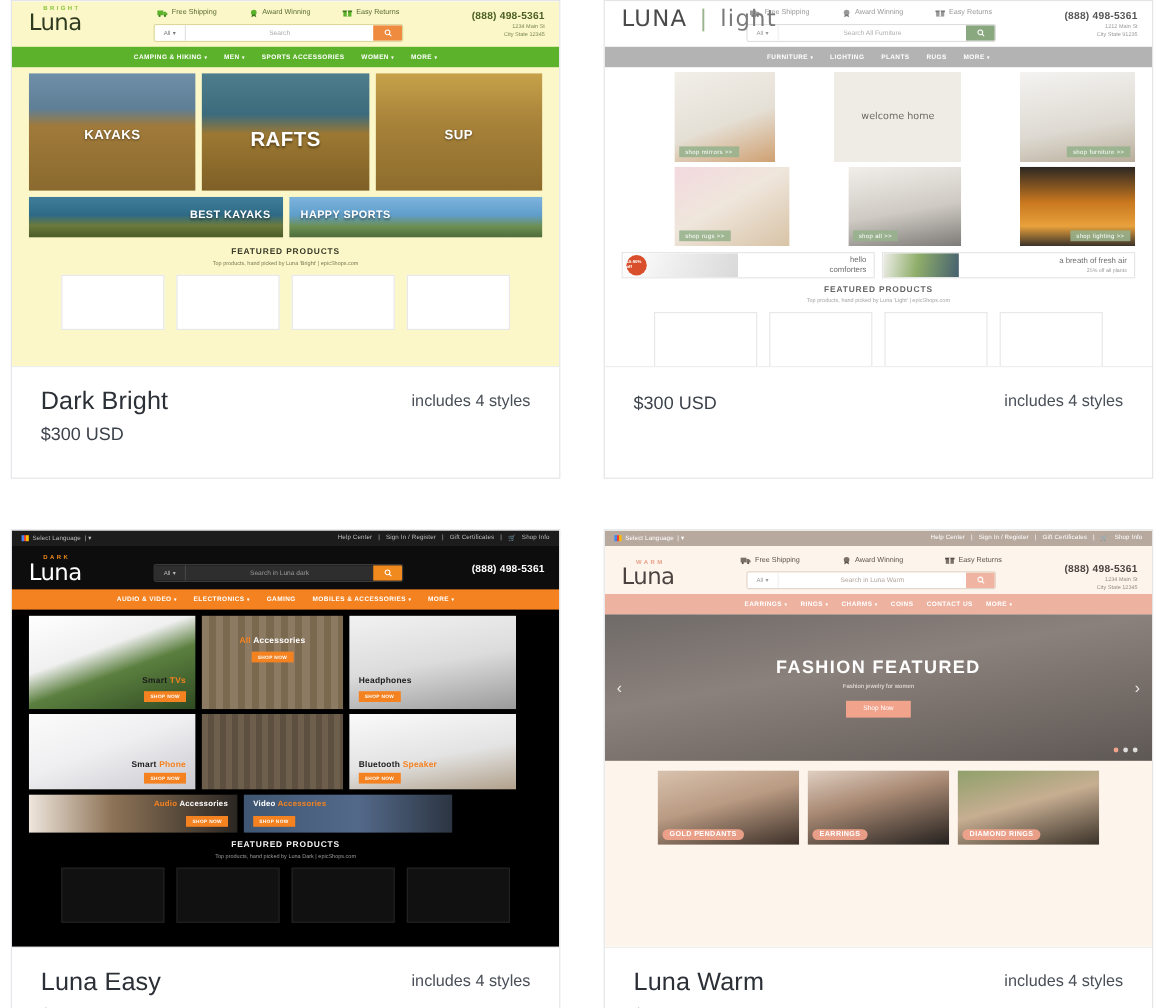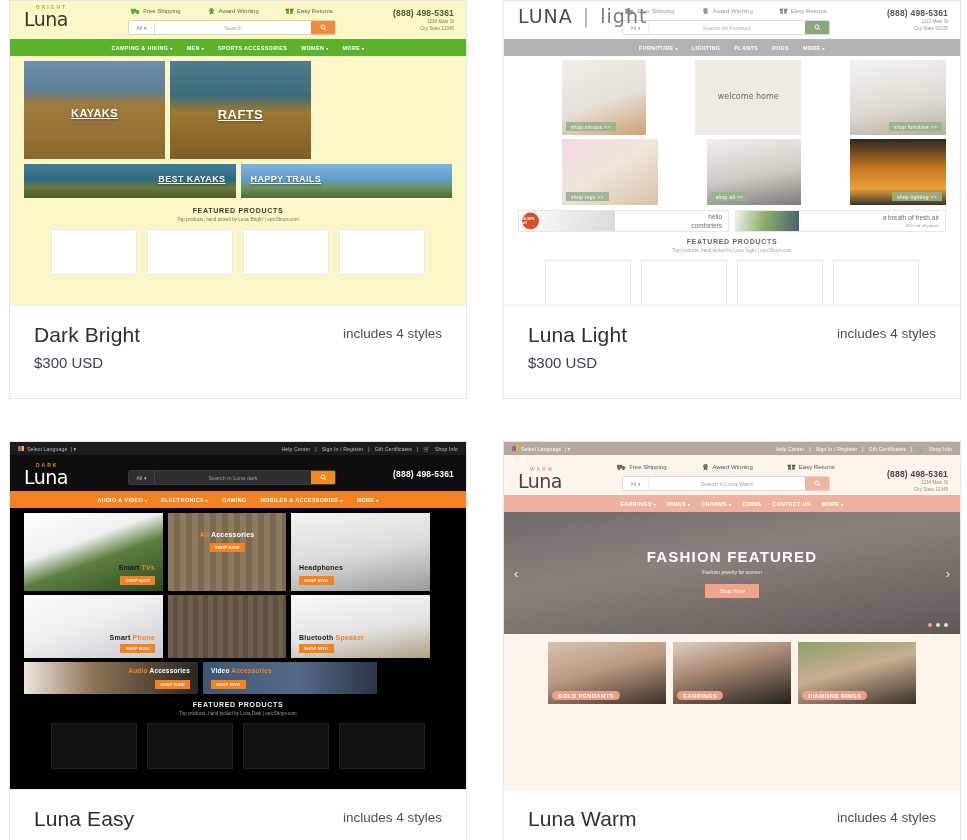--- a/index.html
+++ b/index.html
@@ -101,21 +101,21 @@
   .bright .phone-num { color: #4b5e24; }
   .bright .phone-addr { color: #7d8a55; }
   .bright .navbar { background: #5cb32b; color: #fff; }
   .bright .feat-t { color: #3a3a28; }
   .bright .feat-s { color: #7b7b55; }
   .tilewrap { padding: 5px 14px 0 14px; }
   .tilerow { display: flex; gap: 5px; }
   .tile { position: relative; overflow: hidden; }
   .tile-label {
     position: absolute; color: #fff; font-weight: 700;
-    letter-spacing: .4px; text-shadow: 0 1px 2px rgba(0,0,0,.45); text-decoration: underline;
+    letter-spacing: .4px; text-shadow: 0 1px 2px rgba(0,0,0,.45);
   }
 
   
   .ph { width: 100%; height: 100%; }
   .ph-kayak { background:
       linear-gradient(180deg,#6f8fa8 0%,#5e7f96 30%,#a07a3a 45%,#8a6a2f 100%);}
   .ph-raft { background:
       linear-gradient(180deg,#4e7d8c 0%,#3c6b7d 35%,#9c7832 52%,#7e5f26 100%);}
   .ph-sup { background:
       linear-gradient(180deg,#c7a24a 0%,#a8833a 40%,#8d6c2c 100%);}
@@ -313,31 +313,35 @@
         </div>
 
         <div class="tilewrap">
           <div class="tilerow">
             <div class="tile" style="width:141px;height:98px">
               <div class="ph ph-kayak"></div>
               <div class="tile-label" style="font-size:11px;left:50%;transform:translateX(-50%);top:46px">KAYAKS</div>
             </div>
             <div class="tile" style="width:141px;height:98px">
               <div class="ph ph-raft"></div>
-              <div class="tile-label" style="font-size:13px;left:50%;transform:translateX(-50%);top:46px">RAFTS</div>
+              <div class="tile-label" style="font-size:17px;left:50%;transform:translateX(-50%);top:46px">RAFTS</div>
+            </div>
+            <div class="tile" style="width:141px;height:98px">
+              <div class="ph ph-sup"></div>
+              <div class="tile-label" style="font-size:11px;left:50%;transform:translateX(-50%);top:46px">SUP</div>
             </div>
           </div>
           <div class="tilerow" style="margin-top:5px">
             <div class="tile" style="width:213px;height:34px">
               <div class="ph ph-views"></div>
               <div class="tile-label" style="font-size:9px;right:10px;top:10px">BEST KAYAKS</div>
             </div>
             <div class="tile" style="width:213px;height:34px">
               <div class="ph ph-trails"></div>
-              <div class="tile-label" style="font-size:9px;left:10px;top:10px">HAPPY TRAILS</div>
+              <div class="tile-label" style="font-size:9px;left:10px;top:10px">HAPPY SPORTS</div>
             </div>
           </div>
         </div>
 
         <div class="feat">
           <div class="feat-t">FEATURED PRODUCTS</div>
           <div class="feat-s">Top products, hand picked by Luna 'Bright' | epicShops.com</div>
         </div>
         <div class="prodrow">
           <div class="prodcard"></div>
@@ -487,21 +491,20 @@
         <div class="prodrow">
           <div class="prodcard"></div>
           <div class="prodcard"></div>
           <div class="prodcard"></div>
           <div class="prodcard"></div>
         </div>
       </div>
     </div>
 
     <div class="card-foot">
-      <div class="theme-name">Luna Light</div>
       <div class="theme-price">$300 USD</div>
       <div class="theme-styles">includes 4 styles</div>
     </div>
   </div>
 
   <div class="card">
     <div class="thumb" style="height:348px">
       <div class="site dark">
 
         <div class="topbar">

